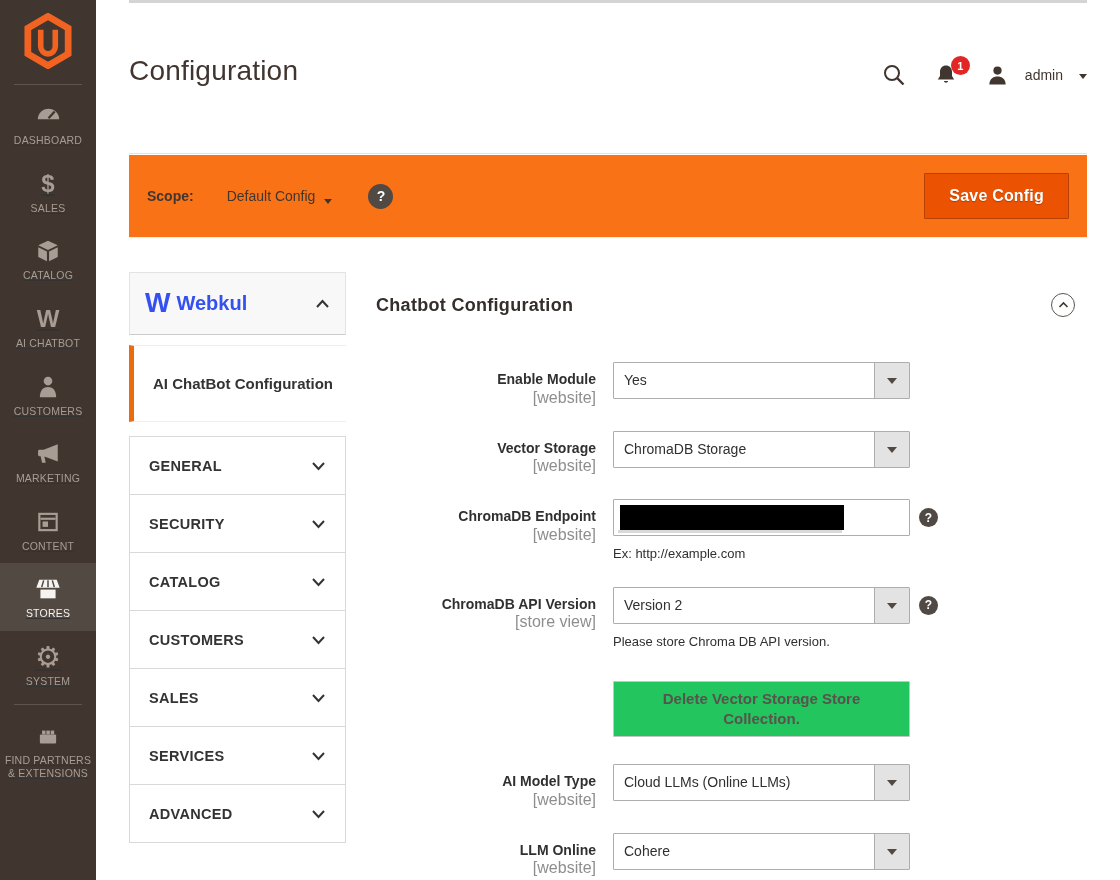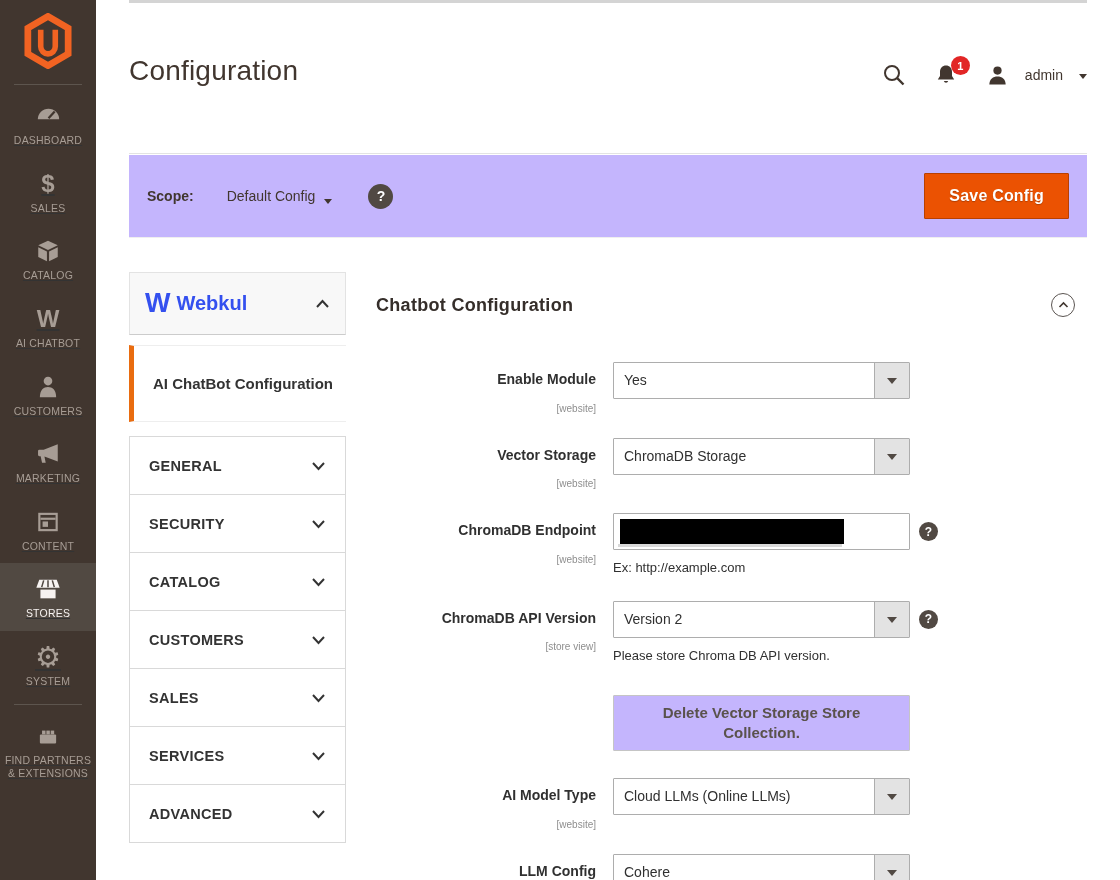--- a/index.html
+++ b/index.html
@@ -62,21 +62,21 @@
   .caret-down {
     width: 0; height: 0; border-left: 4px solid transparent;
     border-right: 4px solid transparent; border-top: 5px solid #41362f;
     margin-top: 2px;
   }
 
   .page-divider { margin: 0 33px; border-top: 1px solid #e3e3e3; }
 
   
   .scope-bar {
-    margin: 1px 33px 0; height: 83px; background: #c4b5fd;
+    margin: 1px 33px 0; height: 83px; background: #f97316;
     display: flex; align-items: center; justify-content: space-between;
     padding: 0 18px; border-bottom: 1px solid #efefef;
   }
   .scope-left { display: flex; align-items: center; }
   .scope-label { font-size: 14px; font-weight: 700; color: #41362f; }
   .scope-value-wrap { display: flex; align-items: flex-end; gap: 9px; margin-left: 33px; cursor: pointer; }
   .scope-value { font-size: 14px; color: #41362f; }
   .help-circle {
     width: 25px; height: 25px; border-radius: 50%;
     background: #514943; color: #fff; font-weight: 700; font-size: 14px;
@@ -128,21 +128,21 @@
   .collapse-circle {
     width: 24px; height: 24px; border-radius: 50%;
     border: 1px solid #5b5552; display: flex; align-items: center; justify-content: center;
     cursor: pointer; margin-right: 12px;
   }
 
   .cfg-form { margin-top: 45px; }
   .frow { display: flex; margin-bottom: 24px; }
   .flabel { width: 220px; flex: none; text-align: right; padding-top: 9px; cursor: default; }
   .flabel .main { font-size: 14px; font-weight: 700; color: #303030; line-height: 1.25; }
-  .flabel .scope-note { font-size: 10px; color: #8e8e8e; margin-top: 14px; }
+  .flabel .scope-note { font-size: 16px; color: #8e8e8e; margin-top: 0; }
   .fctrl { margin-left: 17px; width: 297px; flex: none; }
   .fextra { margin-left: 9px; padding-top: 9px; }
   .fextra .help-circle { width: 19px; height: 19px; font-size: 12px; }
 
   .fake-select {
     display: flex; height: 37px; background: #fff;
     border: 1px solid #adadad; border-radius: 1px; cursor: pointer;
   }
   .fake-select .val {
     flex: 1; padding: 0 10px; line-height: 35px; font-size: 14px; color: #303030;
@@ -165,21 +165,21 @@
   .redaction::after {
     content: ""; position: absolute; left: -2px; bottom: -3px;
     width: 100%; height: 3px; background: #d9d9d9;
   }
   .hint { font-size: 13px; color: #303030; margin-top: 10px; line-height: 1.3; }
 
   .btn-row { margin: 30px 0 27px; }
   .btn-row .spacer { width: 220px; flex: none; }
   .secondary-btn {
     margin-left: 17px; width: 297px;
-    background: #c4b5fd; border: 1px solid #c5c5c5; border-radius: 1px;
+    background: #22c55e; border: 1px solid #c5c5c5; border-radius: 1px;
     font-family: "Liberation Sans", sans-serif;
     font-size: 15px; font-weight: 700; color: #5a524c;
     padding: 7px 26px; line-height: 1.35; text-align: center; cursor: pointer;
   }
 </style>
 </head>
 <body>
 
 <aside class="sidebar">
   <div class="logo-wrap">
@@ -476,21 +476,21 @@
           <div class="fctrl">
             <div class="fake-select">
               <span class="val">Cloud LLMs (Online LLMs)</span>
               <span class="arrow"></span>
             </div>
           </div>
         </div>
 
         <div class="frow">
           <div class="flabel">
-            <div class="main">LLM Config</div>
+            <div class="main">LLM Online</div>
             <div class="scope-note">[website]</div>
           </div>
           <div class="fctrl">
             <div class="fake-select">
               <span class="val">Cohere</span>
               <span class="arrow"></span>
             </div>
           </div>
         </div>
 

